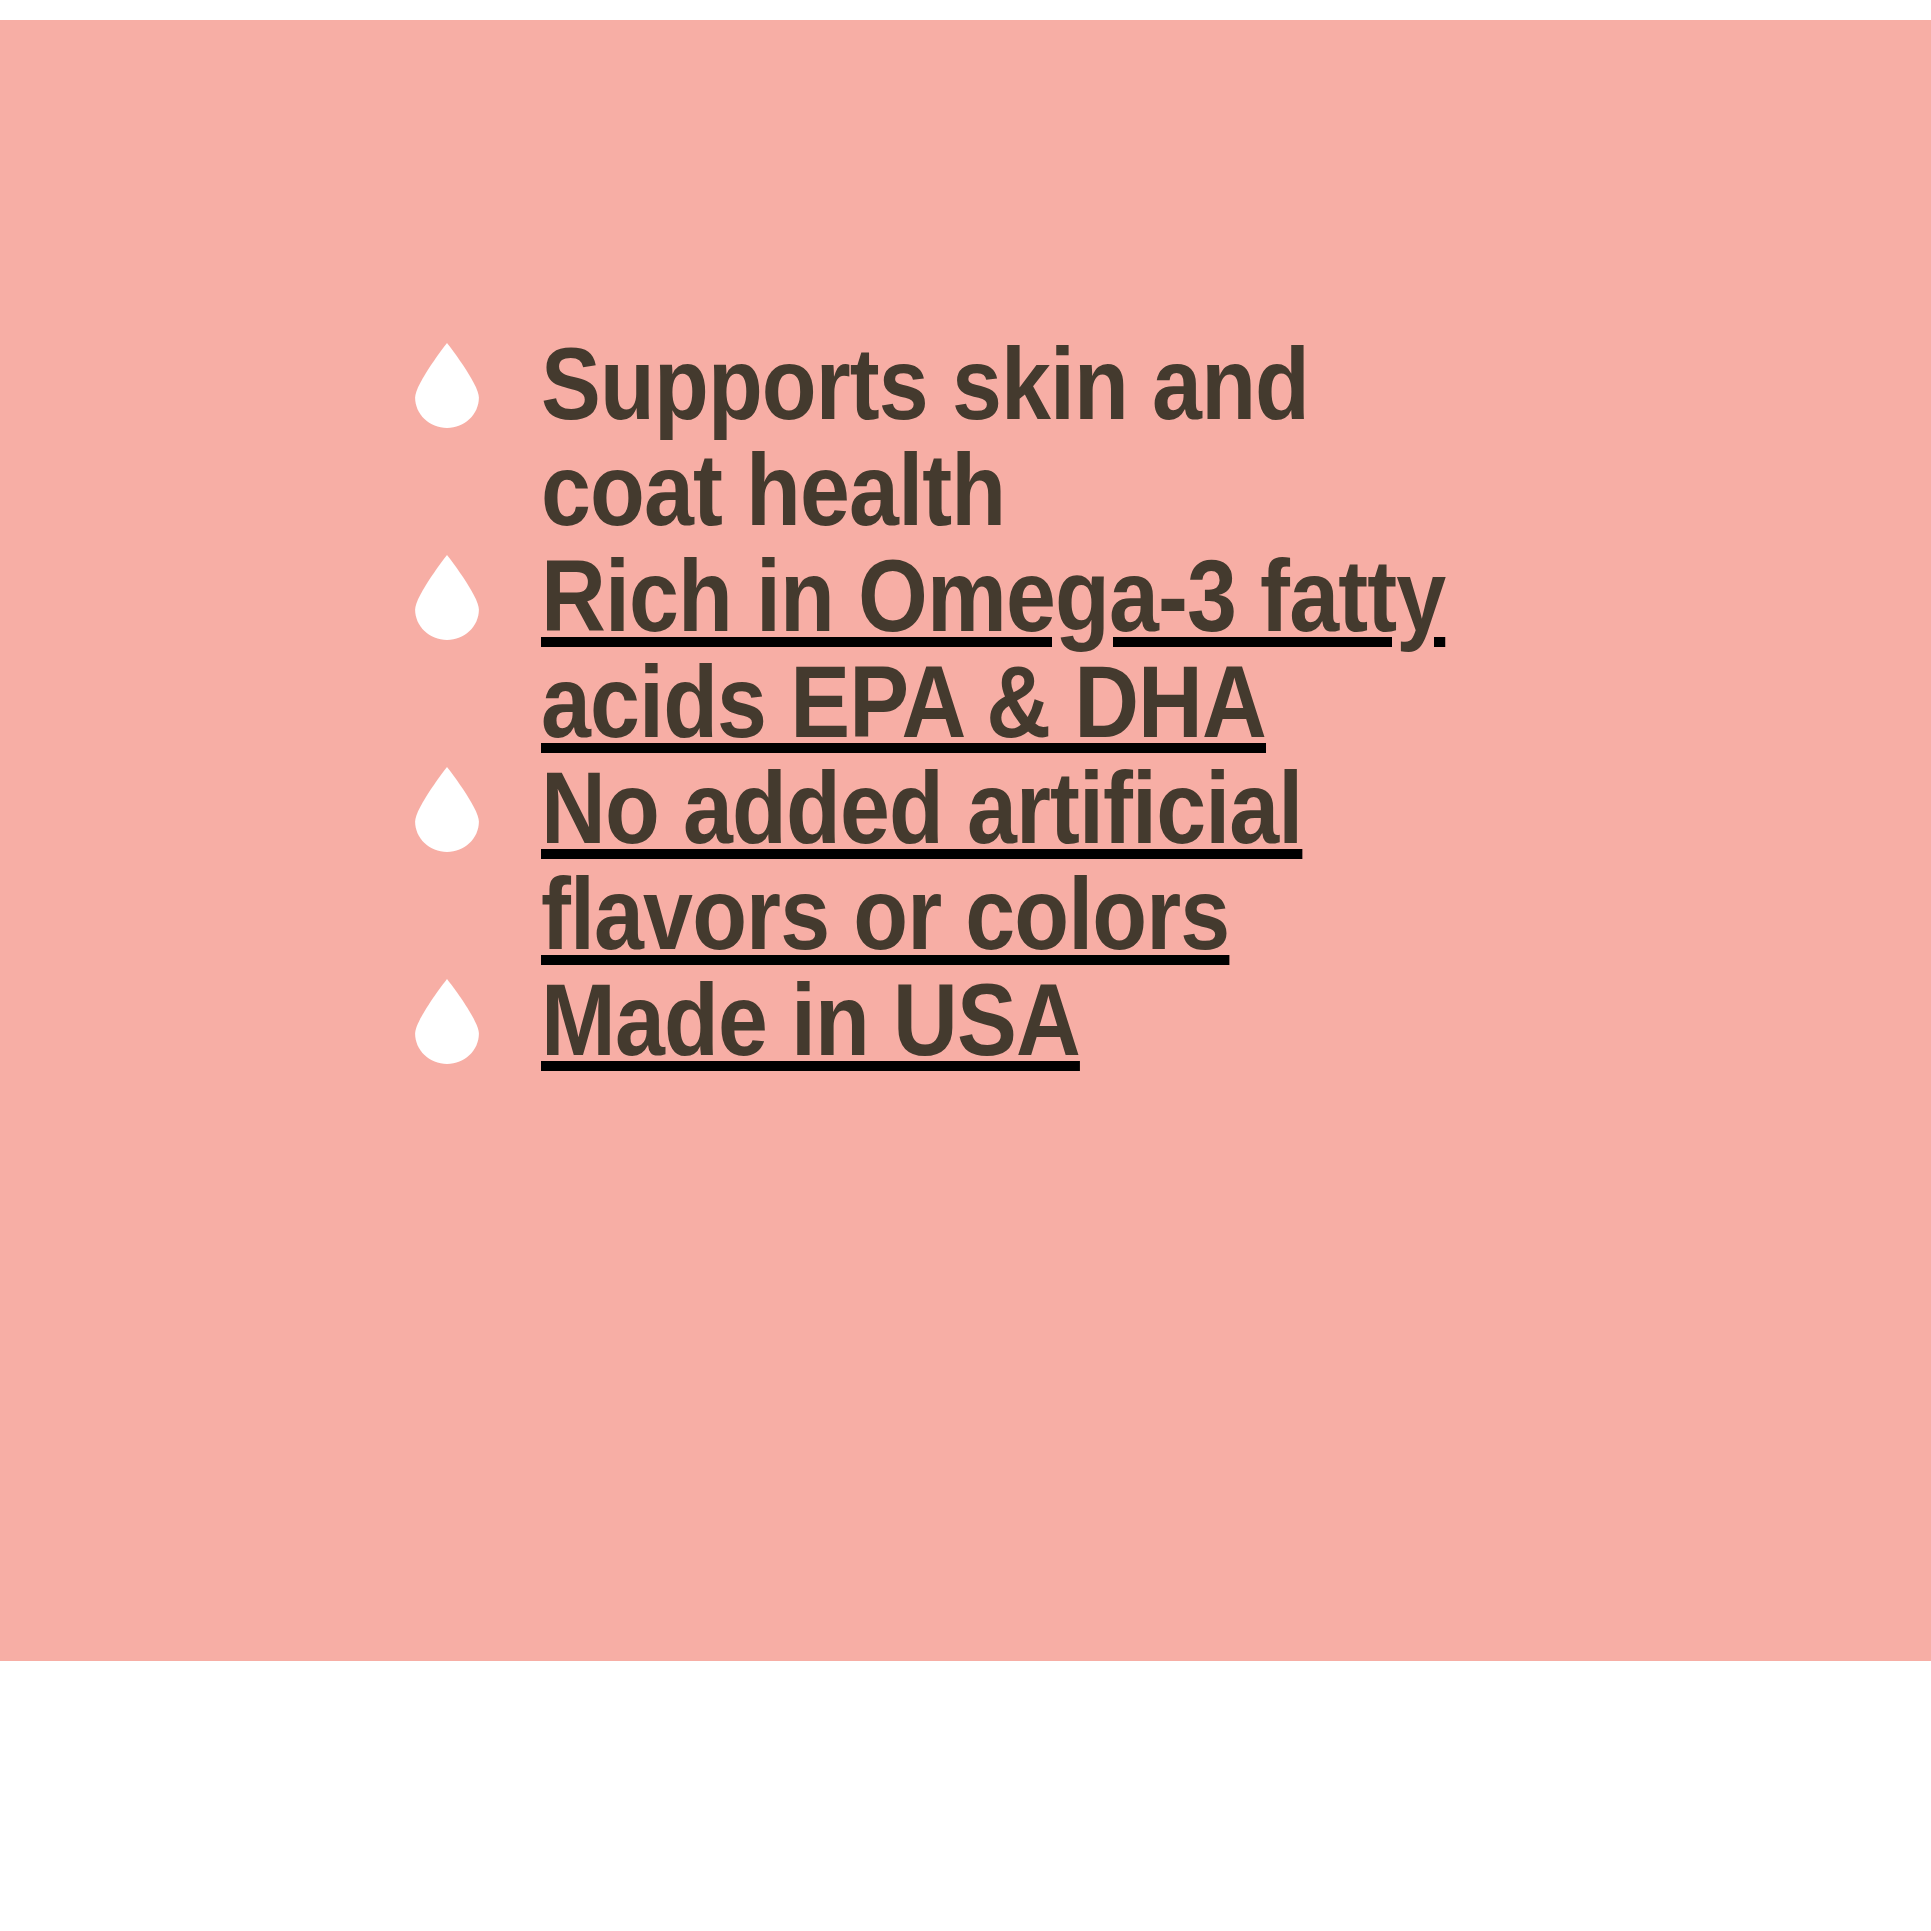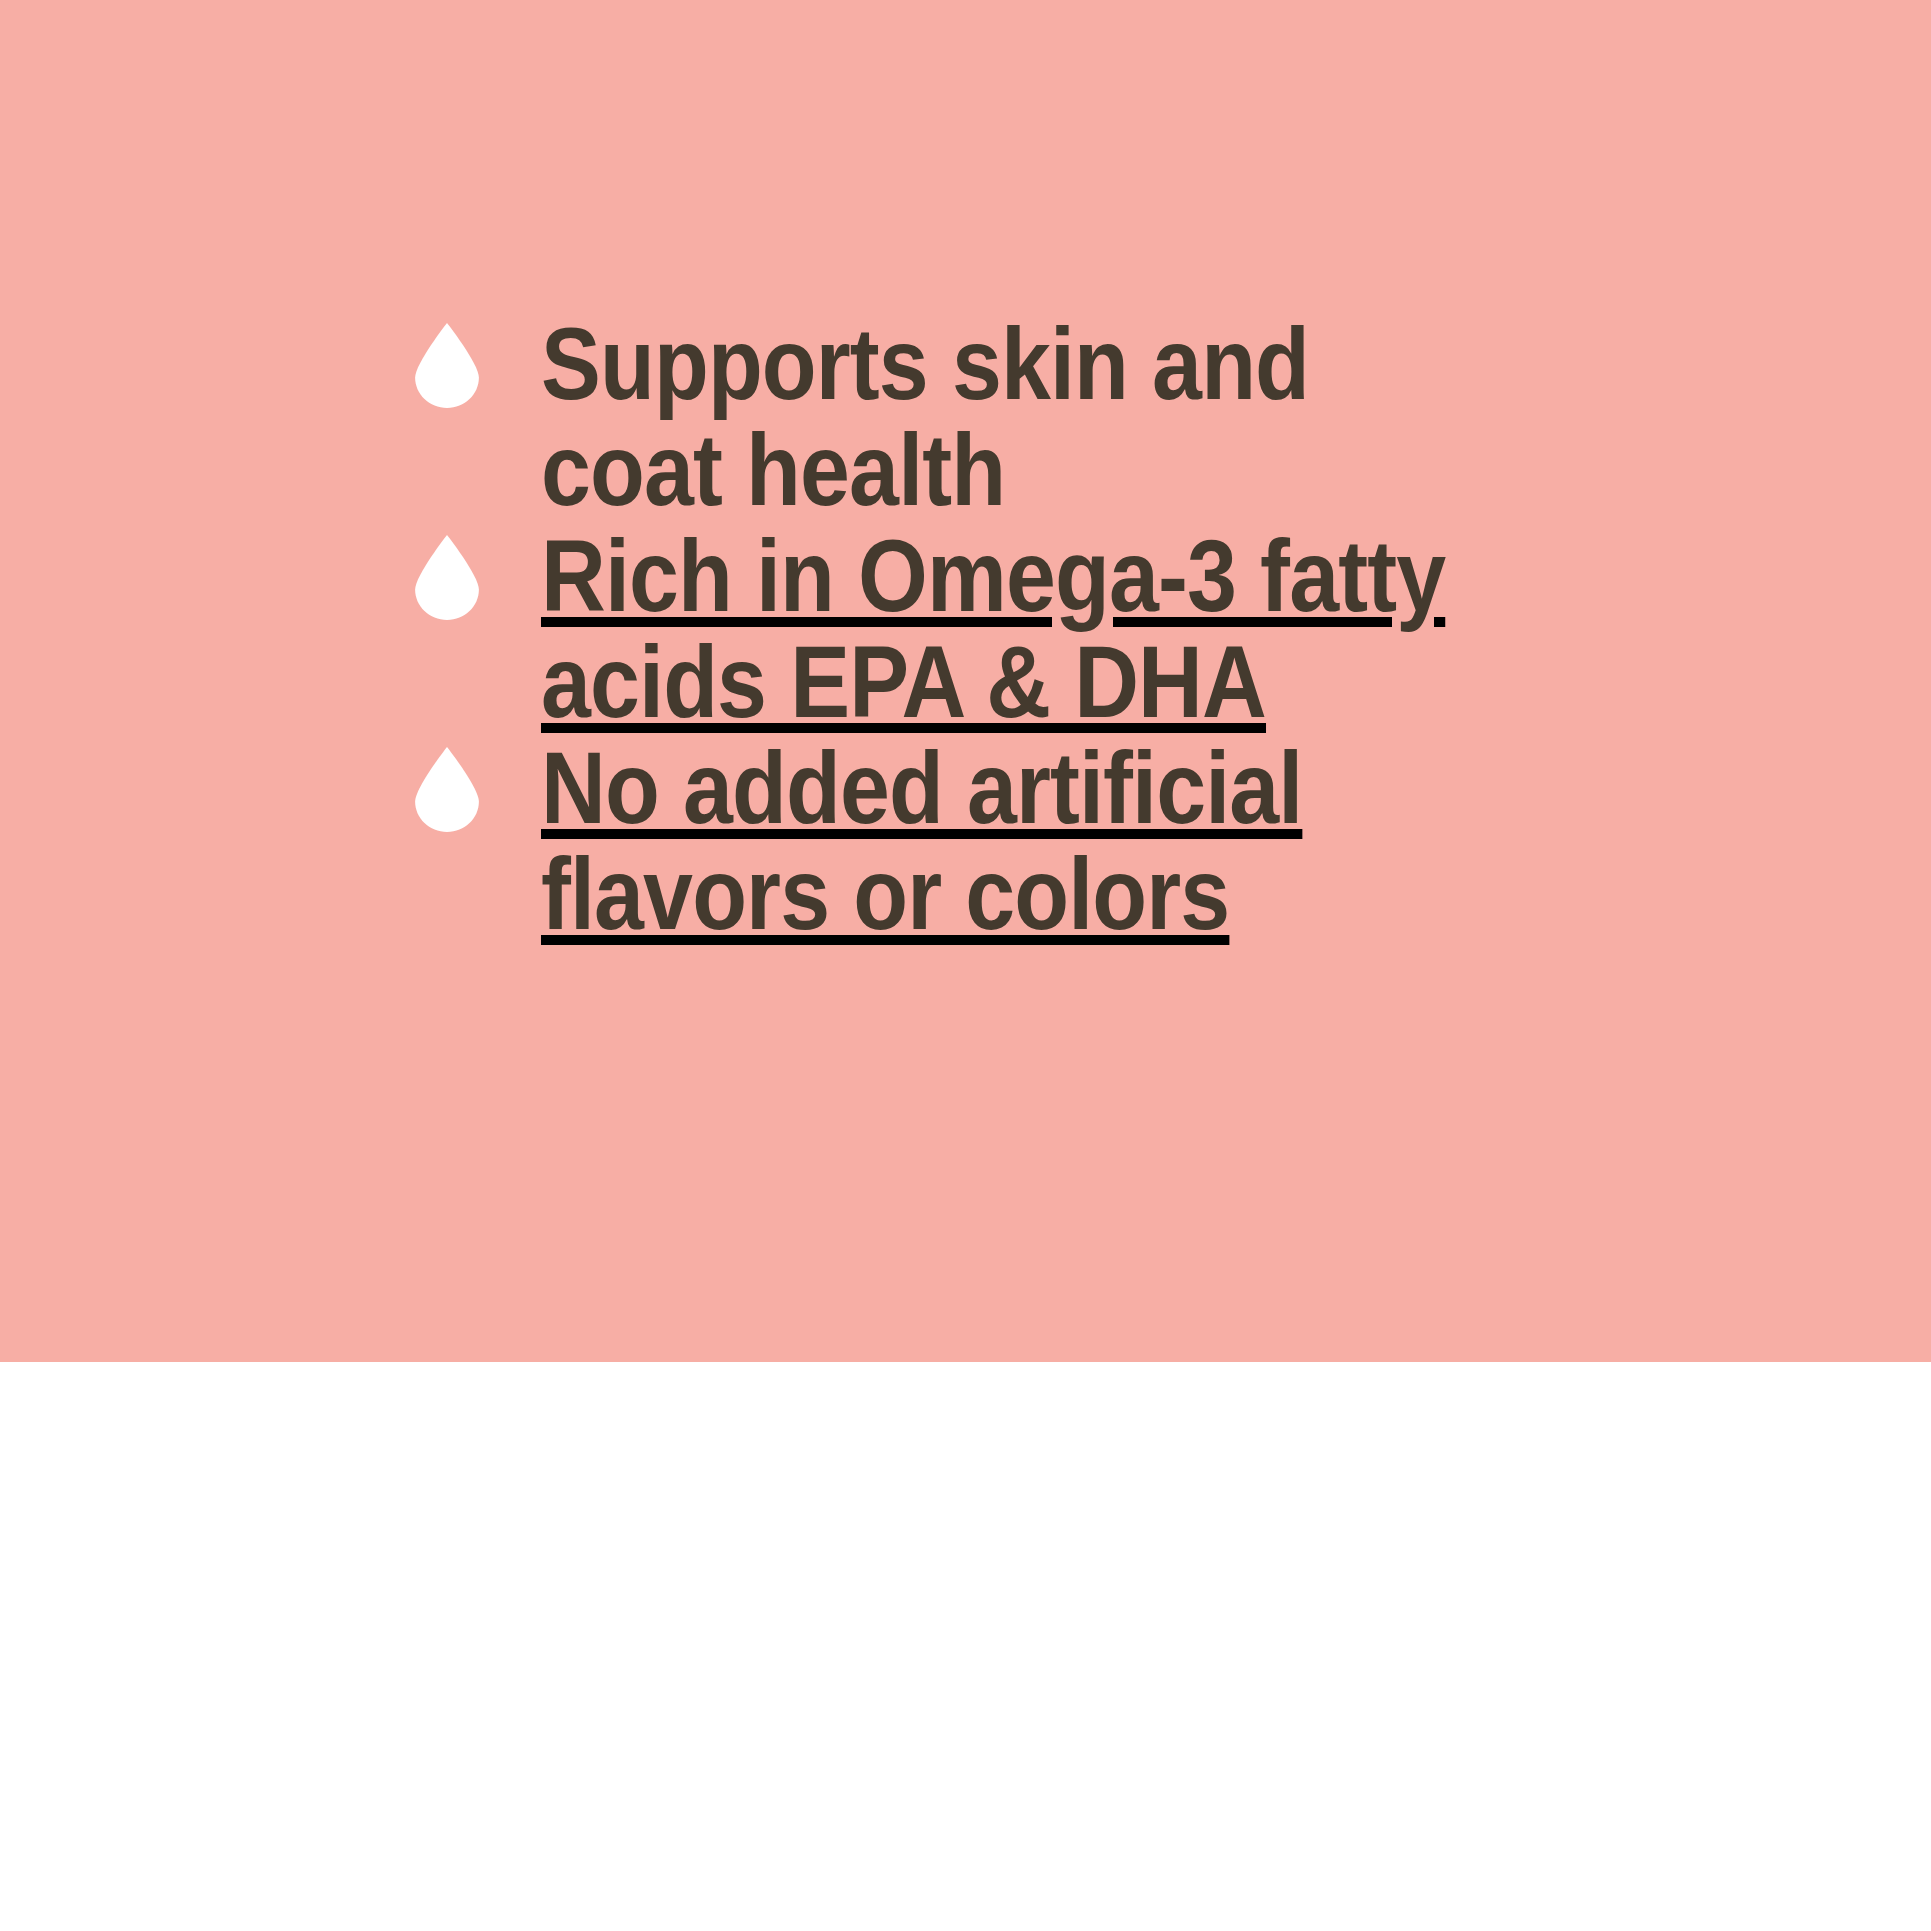--- a/index.html
+++ b/index.html
@@ -10,23 +10,24 @@
   body {
     width: 1931px;
     height: 1931px;
     overflow: hidden;
     font-family: "Liberation Sans", sans-serif;
   }
 
   #benefits-panel {
     position: relative;
     width: 1931px;
-    height: 1362px;
+    height: 1641px;
     background: #F7AEA5;
     box-sizing: border-box;
+    margin-top: 20px;
   }
 
   .benefits-list {
     position: absolute;
     left: 415px;
     top: 290px;
     width: 1159px;
     margin: 0;
     padding: 0;
     list-style: none;
@@ -112,17 +113,25 @@
     <li class="benefit-item item-3">
       <span class="bullet-icon">
         <svg viewBox="0 0 66 88" xmlns="http://www.w3.org/2000/svg" aria-hidden="true">
           <path d="M33 0 C33 0 66 42 66 56.5 C66 74 51.2 88 33 88 C14.8 88 0 74 0 56.5 C0 42 33 0 33 0 Z" fill="#FFFFFF"></path>
         </svg>
       </span>
       <p class="benefit-text">No added artificial
 flavors or colors</p>
     </li>
 
+    <li class="benefit-item item-4">
+      <span class="bullet-icon">
+        <svg viewBox="0 0 66 88" xmlns="http://www.w3.org/2000/svg" aria-hidden="true">
+          <path d="M33 0 C33 0 66 42 66 56.5 C66 74 51.2 88 33 88 C14.8 88 0 74 0 56.5 C0 42 33 0 33 0 Z" fill="#FFFFFF"></path>
+        </svg>
+      </span>
+      <p class="benefit-text">Made in USA</p>
+    </li>
 
   </ul>
 
 </div>
 
 
 </body></html>

